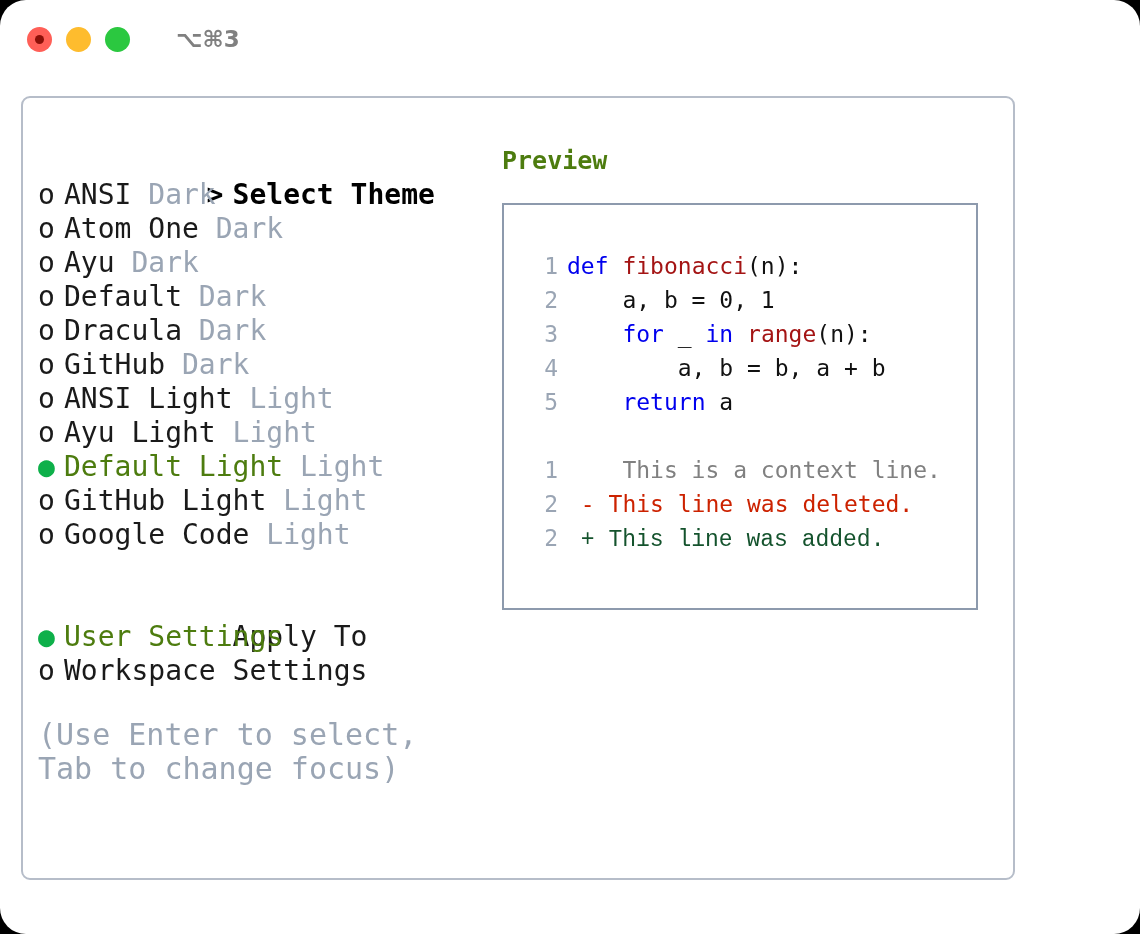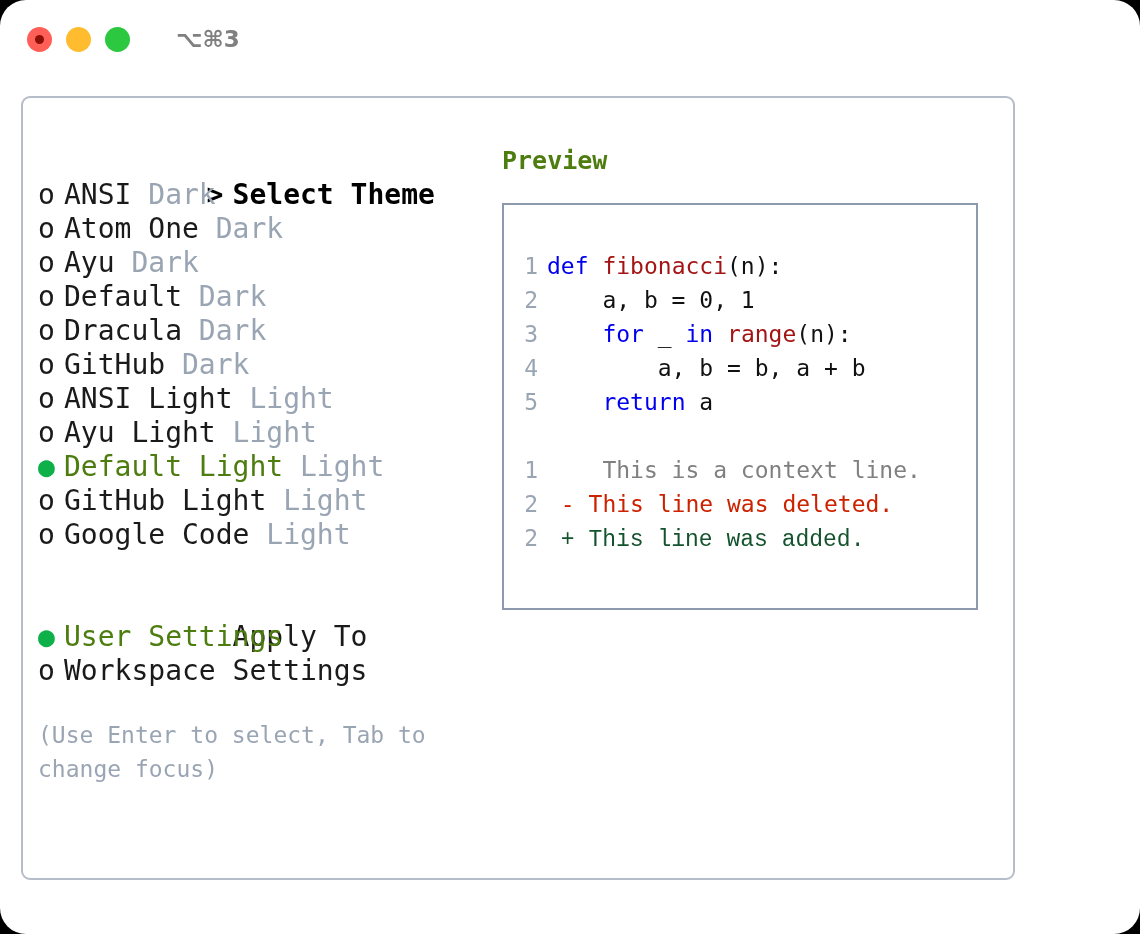--- a/index.html
+++ b/index.html
@@ -113,21 +113,21 @@
     color: #000000;
   }
   .row.selected .label { color: #4d7c0f; }
   .row.selected .marker { color: #0eb04a; }
   .dim { color: #9aa5b4; }
 
   .spacer { height: 34px; }
 
   .hint {
     margin-top: 30px;
-    font-size: 23px;
+    font-size: 30px;
     line-height: 34px;
     color: #9aa5b4;
     width: 400px;
     white-space: pre-wrap;
   }
 
   
   .right-col {
     position: absolute;
     left: 479px;
@@ -143,21 +143,21 @@
   }
   .preview-box {
     margin-top: 25px;
     width: 476px;
     height: 407px;
     border: 2px solid #8d9aad;
     box-sizing: border-box;
     background: #ffffff;
   }
   .code {
-    padding: 44px 0 0 6px;
+    padding: 44px 0 0 26px;
     font-size: 23px;
     line-height: 34px;
     white-space: pre;
   }
   .code .ln {
     display: inline-block;
     width: 28px;
     text-align: right;
     color: #9aa5b4;
     margin-right: 9px;

